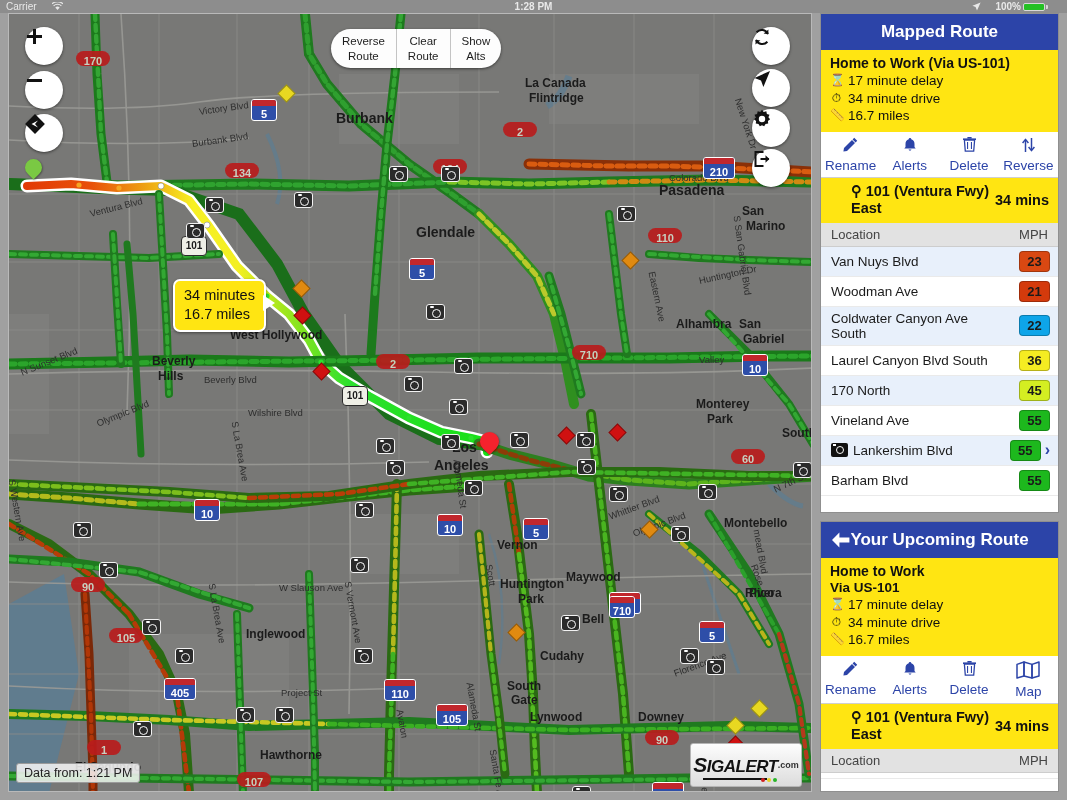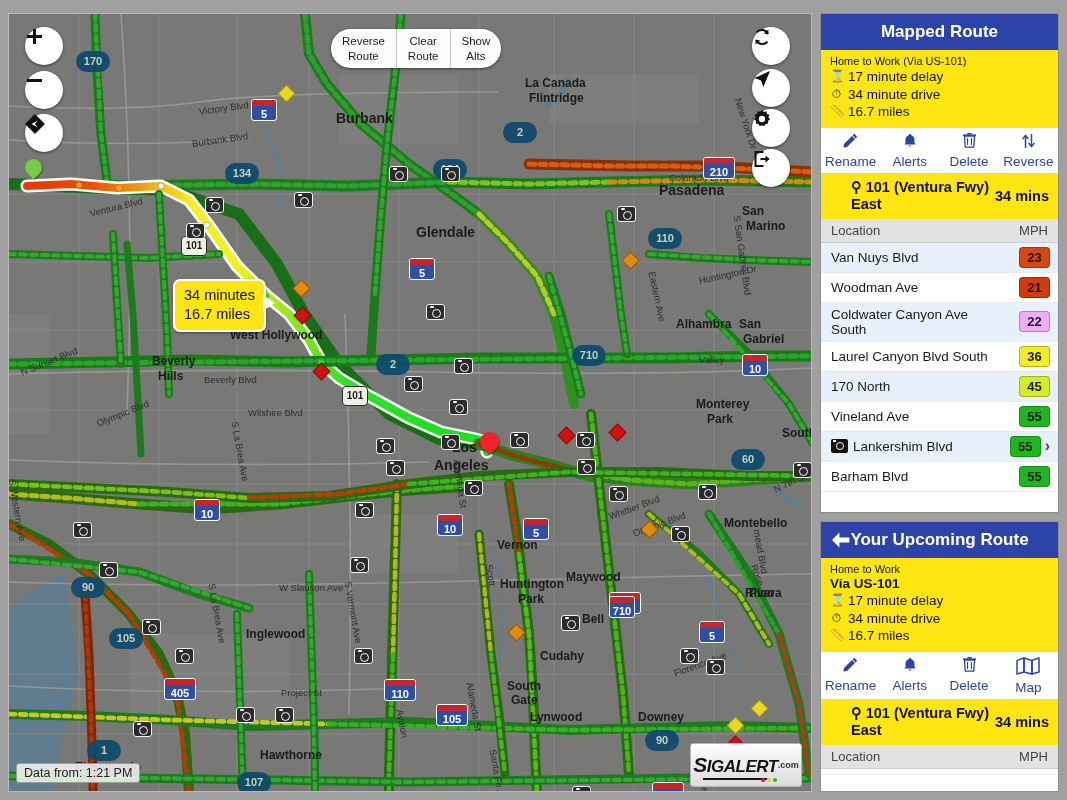--- a/index.html
+++ b/index.html
@@ -54,22 +54,22 @@
   .shield-i::before {
     content: ""; position: absolute; left: 0; top: 0; width: 100%; height: 6px;
     background: #c1272d;
   }
   .shield-us {
     position: absolute; width: 26px; height: 20px; border-radius: 4px;
     background: #efefe6; border: 1.5px solid #2a2a2a; color: #1a1a1a;
     font-size: 10px; font-weight: bold; text-align: center; line-height: 18px;
   }
   .shield-ca {
-    position: absolute; width: 34px; height: 21px; border-radius: 11px;
-    background: #0c4a6e; color: #cfd8c8; font-size: 11px; font-weight: bold;
+    position: absolute; width: 34px; height: 15px; border-radius: 11px;
+    background: #b91c1c; color: #cfd8c8; font-size: 11px; font-weight: bold;
     text-align: center; line-height: 21px; opacity: .92;
   }
 
   
   .cam {
     position: absolute; width: 19px; height: 16px; border-radius: 3px;
     background: #2b2b2b; border: 1.5px solid #f2f2f2;
   }
   .cam::before {
     content: ""; position: absolute; left: 5px; top: 3.5px; width: 7px; height: 7px;
@@ -155,21 +155,21 @@
   #panel-upcoming { top: 521px; height: 271px; }
 
   .p-header {
     background: #2c44a8; color: #fff; height: 36px; line-height: 36px;
     text-align: center; font-size: 17px; font-weight: bold; position: relative;
   }
   .p-header .back {
     position: absolute; left: 10px; top: 0; height: 36px; display: flex; align-items: center; cursor: pointer;
   }
   .p-summary { background: #ffe512; padding: 5px 9px 7px; color: #111; }
-  .p-summary .rname { font-size: 11px; font-weight: normal; margin-bottom: 1px; }
+  .p-summary .rname { font-size: 14px; font-weight: bold; margin-bottom: 1px; }
   .p-summary .via { font-size: 13.5px; font-weight: bold; margin-bottom: 1px; }
   .p-summary .line { font-size: 13.5px; line-height: 17.5px; display: flex; align-items: center; gap: 5px; }
   .p-summary .line .gi { width: 13px; text-align: center; display: inline-block; font-size: 12px; }
 
   .p-actions {
     display: flex; background: #fff; padding: 5px 0 4px; border-bottom: 1px solid #cfcfcf;
   }
   .p-act {
     flex: 1; text-align: center; color: #2c44a8; font-size: 13.5px; cursor: pointer;
   }
@@ -204,20 +204,39 @@
     width: 17px; height: 14px; border-radius: 2px; background: #111; position: relative; flex: none;
   }
   .camsm::before { content:""; position:absolute; left:5px; top:3px; width:6px; height:6px; border:1.4px solid #fff; border-radius:50%; }
   .camsm::after { content:""; position:absolute; left:2px; top:1px; width:3px; height:2px; background:#fff; }
 </style>
 </head>
 <body>
 
 <div id="app">
 
+  <div class="statusbar">
+    <span class="carrier">Carrier</span>
+    <span class="wifi">
+      <svg width="11" height="9" viewBox="0 0 11 9">
+          <path d="M5.5 8 L3.3 5.6 a3.2 3.2 0 0 1 4.4 0 Z" fill="#e9e9e9"></path>
+          <path d="M1.6 3.9 a5.6 5.6 0 0 1 7.8 0" stroke="#e9e9e9" stroke-width="1.1" fill="none"></path>
+          <path d="M0 1.8 a8.2 8.2 0 0 1 11 0" stroke="#e9e9e9" stroke-width="1.1" fill="none"></path>
+        </svg>
+    </span>
+    <span class="clock">1:28 PM</span>
+    <span class="loc">
+      <svg width="9" height="9" viewBox="0 0 9 9">
+          <path d="M8.6 0.4 L0.4 3.8 L3.6 4.9 L5.0 8.6 Z" fill="#e9e9e9"></path>
+        </svg>
+    </span>
+    <span class="batt-pct">100%</span>
+    <span class="batt-body"></span>
+    <span class="batt-tip"></span>
+  </div>
 
   <div class="mapwrap">
     <div class="map" id="map">
 
       <svg width="804" height="779" viewBox="0 0 804 779">
         <defs>
           <linearGradient id="rt" x1="0" y1="0" x2="1" y2="0">
             <stop offset="0%" stop-color="#e23b06"></stop>
             <stop offset="14%" stop-color="#e8500a"></stop>
             <stop offset="26%" stop-color="#eea412"></stop>
@@ -722,21 +741,21 @@
           </div>
           <div class="rhs">
             <span class="mph" style="background: rgb(212, 58, 12); color: rgb(26, 26, 26);">21</span>
           </div>
         </div>
         <div class="row alt">
           <div class="lhs">
             <span>Coldwater Canyon Ave South</span>
           </div>
           <div class="rhs">
-            <span class="mph" style="background: #f0abfc; color: rgb(26, 26, 26);">22</span>
+            <span class="mph" style="background: #0ea5e9; color: rgb(26, 26, 26);">22</span>
           </div>
         </div>
         <div class="row">
           <div class="lhs">
             <span>Laurel Canyon Blvd South</span>
           </div>
           <div class="rhs">
             <span class="mph" style="background: rgb(245, 236, 34);">36</span>
           </div>
         </div>

